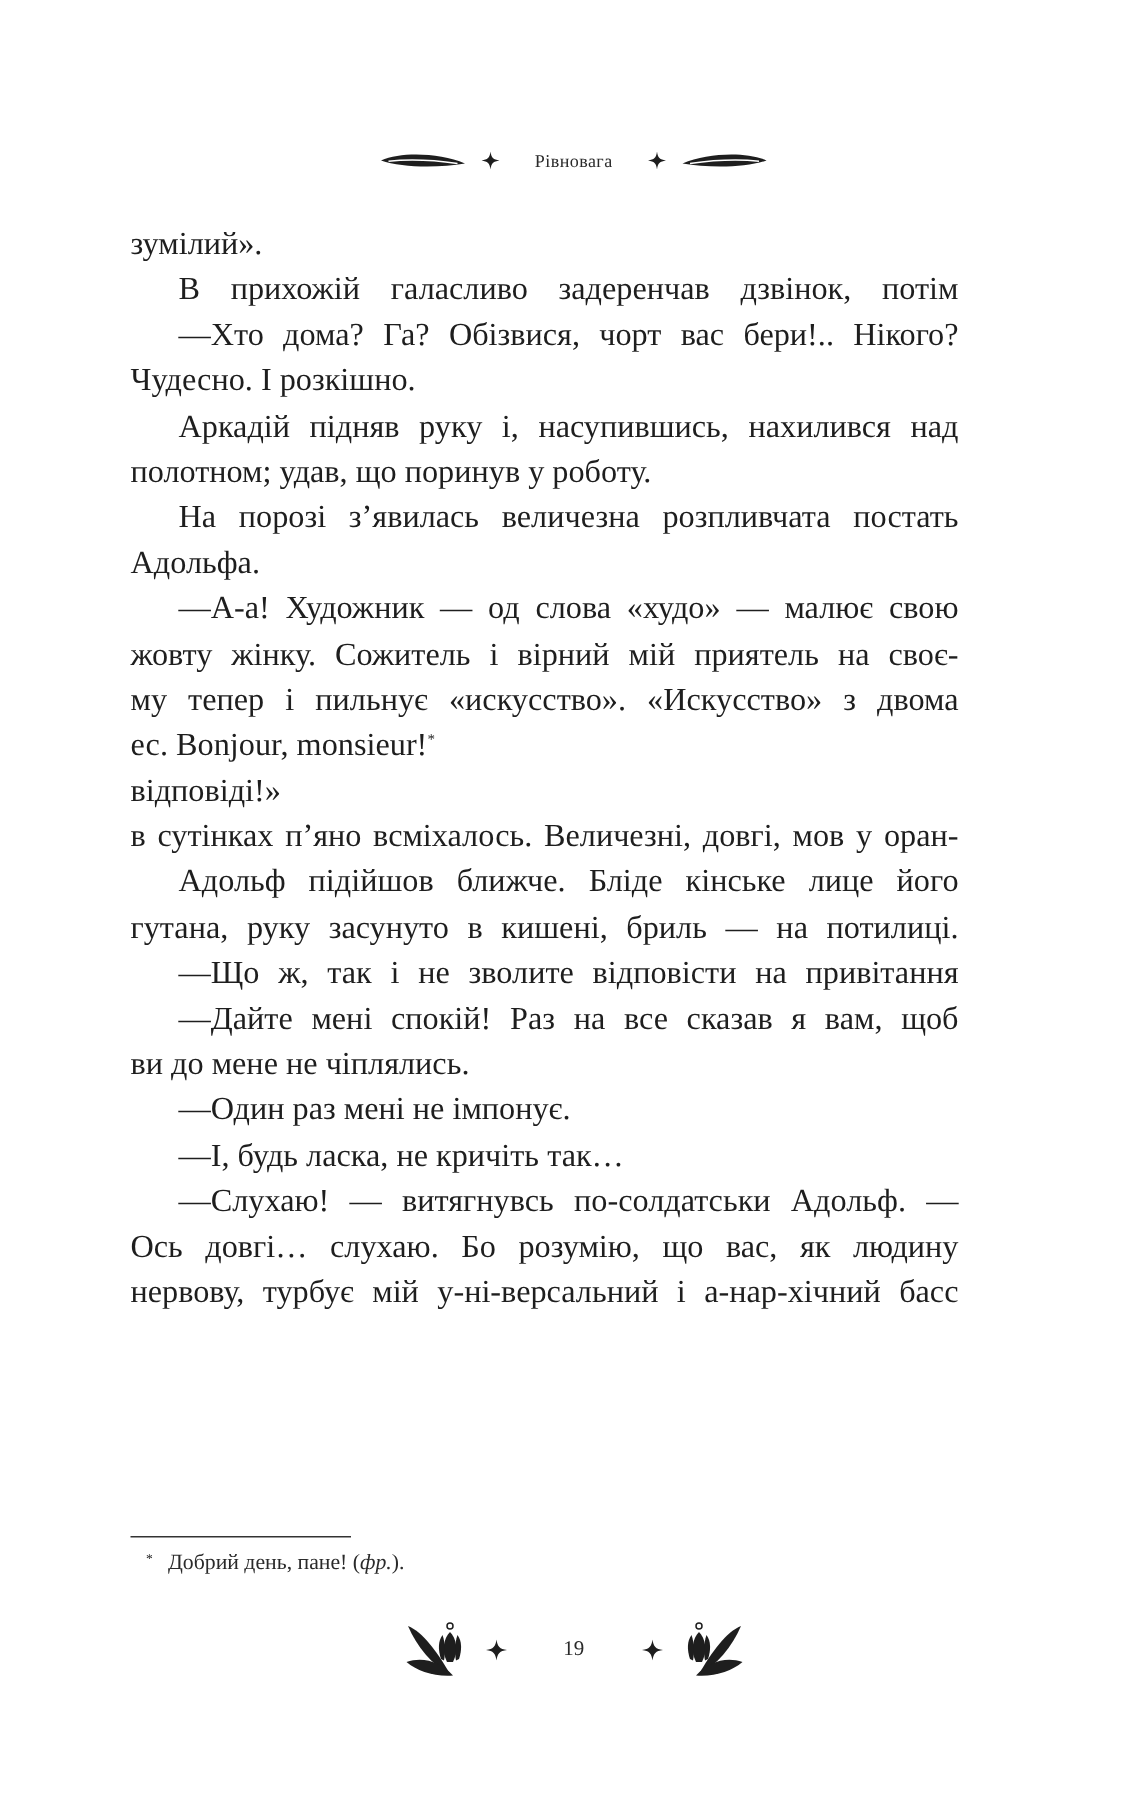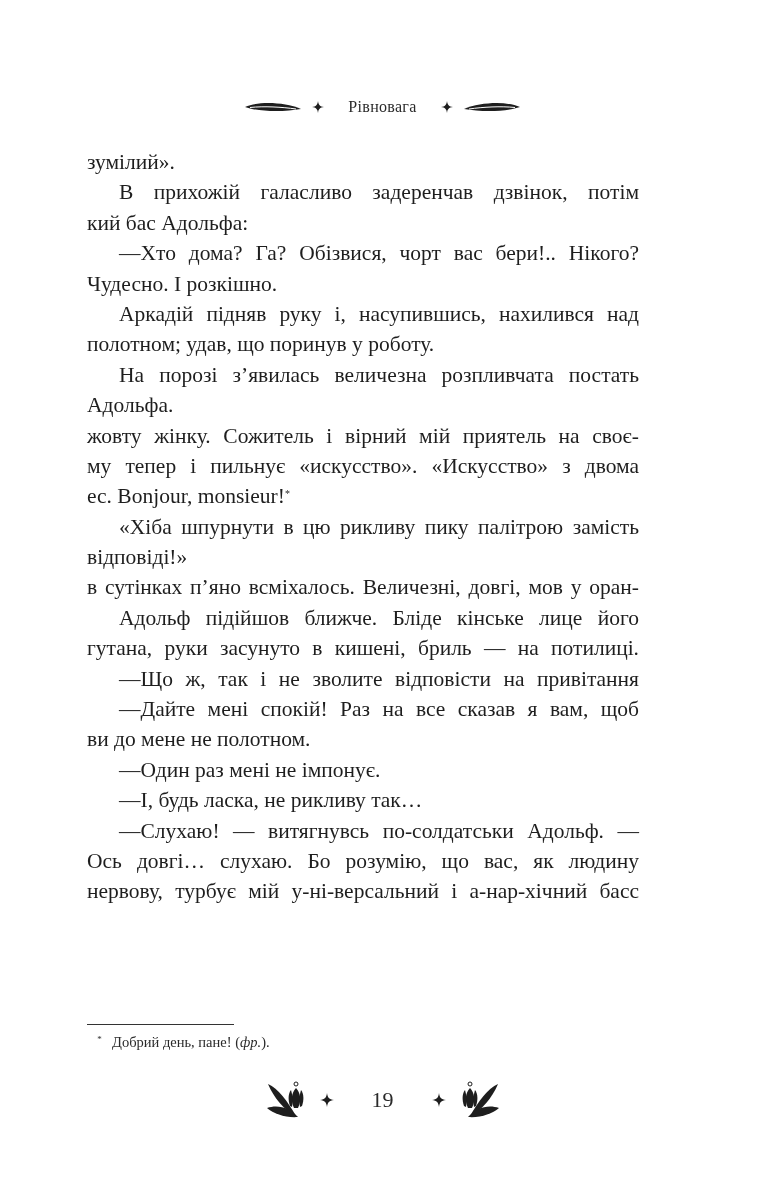--- a/index.html
+++ b/index.html
@@ -1,35 +1,35 @@
 <!DOCTYPE html>
 <html><head>
   <meta charset="utf-8">
   <style>
     html, body { margin: 0; padding: 0; background: #ffffff; }
     body { width: 765px; height: 1200px; position: relative; overflow: hidden;
            font-family: "DejaVu Serif", "Liberation Serif", serif; color: #1e1e1e; }
     .header { position: absolute; top: 92px; left: 0; width: 765px; height: 30px;
               display: flex; justify-content: center; align-items: center; gap: 10px; }
-    .running-title { font-family: "Liberation Serif", serif; font-size: 16px; color: #2a2a2a;
+    .running-title { font-family: "Liberation Serif", serif; font-size: 12px; color: #2a2a2a;
                      letter-spacing: 0.3px; margin: 0 14px; }
     .leaf svg, .star svg { display: block; }
     .body-text { position: absolute; top: 147px; left: 87px; width: 552px;
                  font-family: "Liberation Serif", serif; font-size: 21.5px; line-height: 30.4px; }
     .line { display: block; white-space: nowrap; text-align: justify; text-align-last: justify;
             height: 30.4px; overflow: visible; }
     .line.last { text-align-last: left; }
     .line.indent { padding-left: 32px; }
     .footnote-rule { position: absolute; top: 1024px; left: 87px; width: 147px; height: 1px; background: #333; }
     .footnote { position: absolute; top: 1034px; left: 87px; font-family: "Liberation Serif", serif;
                 font-size: 14.5px; color: #2a2a2a; text-align: center; }
     .footnote .mark { display: inline-block; width: 25px; font-size: 9px; vertical-align: top; }
     .footer { position: absolute; top: 1080px; left: 0; width: 765px; height: 40px;
               display: flex; justify-content: center; align-items: center; gap: 12px; }
-    .page-num { font-family: "Liberation Serif", serif; font-size: 22px; color: #2a2a2a; margin: 0 26px; }
+    .page-num { font-family: "Liberation Serif", serif; font-size: 14px; color: #2a2a2a; margin: 0 26px; }
     sup.fn { font-size: 10px; vertical-align: top; position: relative; top: -2px; }
   </style>
 </head>
 <body>
 
 <div class="header">
   <span class="leaf">
     <svg width="58" height="14" viewBox="0 0 58 14">
       <path d="M1 7 C 15 1, 40 2, 57 9 C 40 12, 15 12, 1 7 Z" fill="#1e1e1e"></path>
       <path d="M6 7.5 C 20 6, 38 7, 52 9" stroke="#fff" stroke-width="1" fill="none"></path>
@@ -50,40 +50,39 @@
     <svg width="58" height="14" viewBox="0 0 58 14">
       <path d="M57 7 C 43 1, 18 2, 1 9 C 18 12, 43 12, 57 7 Z" fill="#1e1e1e"></path>
       <path d="M52 7.5 C 38 6, 20 7, 6 9" stroke="#fff" stroke-width="1" fill="none"></path>
     </svg>
   </span>
 </div>
 
 <div class="body-text" id="body-text">
     <span class="line last"><span>зумілий».</span></span>
     <span class="line indent"><span>В прихожій галасливо задеренчав дзвінок, потім</span></span>
-    <span class="line last"><span>кий бас Адольфа:</span></span>
     <span class="line indent"><span>—Хто дома? Га? Обізвися, чорт вас бери!.. Нікого?</span></span>
     <span class="line last"><span>Чудесно. І розкішно.</span></span>
     <span class="line indent"><span>Аркадій підняв руку і, насупившись, нахилився над</span></span>
     <span class="line last"><span>полотном; удав, що поринув у роботу.</span></span>
     <span class="line indent"><span>На порозі з’явилась величезна розпливчата постать</span></span>
     <span class="line last"><span>Адольфа.</span></span>
+    <span class="line indent"><span>—А-а! Художник — од слова «худо» — малює свою</span></span>
     <span class="line"><span>жовту жінку. Сожитель і вірний мій приятель на своє-</span></span>
     <span class="line"><span>му тепер і пильнує «искусство». «Искусство» з двома</span></span>
     <span class="line last"><span>ес. Bonjour, monsieur!</span><sup class="fn">*</sup></span>
-    <span class="line indent"><span>«Хіба шпурнути в цю рикливу пику палітрою замість</span></span>
     <span class="line last"><span>відповіді!»</span></span>
     <span class="line"><span>в сутінках п’яно всміхалось. Величезні, довгі, мов у оран-</span></span>
     <span class="line indent"><span>Адольф підійшов ближче. Бліде кінське лице його</span></span>
-    <span class="line"><span>гутана, руки засунуто в кишені, бриль — на потилиці.</span></span>
+    <span class="line"><span>гутана, руку засунуто в кишені, бриль — на потилиці.</span></span>
     <span class="line indent"><span>—Що ж, так і не зволите відповісти на привітання</span></span>
     <span class="line indent"><span>—Дайте мені спокій! Раз на все сказав я вам, щоб</span></span>
-    <span class="line last"><span>ви до мене не полотном.</span></span>
+    <span class="line last"><span>ви до мене не чіплялись.</span></span>
     <span class="line indent last"><span>—Один раз мені не імпонує.</span></span>
-    <span class="line indent last"><span>—І, будь ласка, не рикливу так…</span></span>
+    <span class="line indent last"><span>—І, будь ласка, не кричіть так…</span></span>
     <span class="line indent"><span>—Слухаю! — витягнувсь по-солдатськи Адольф. —</span></span>
     <span class="line"><span>Ось довгі… слухаю. Бо розумію, що вас, як людину</span></span>
     <span class="line"><span>нервову, турбує мій у-ні-версальний і а-нар-хічний басс</span></span>
   </div>
 
 <div class="footnote-rule"></div>
 <div class="footnote">
   <span class="mark">*</span><span>Добрий день, пане! (</span><i>фр.</i><span>).</span>
 </div>
 

